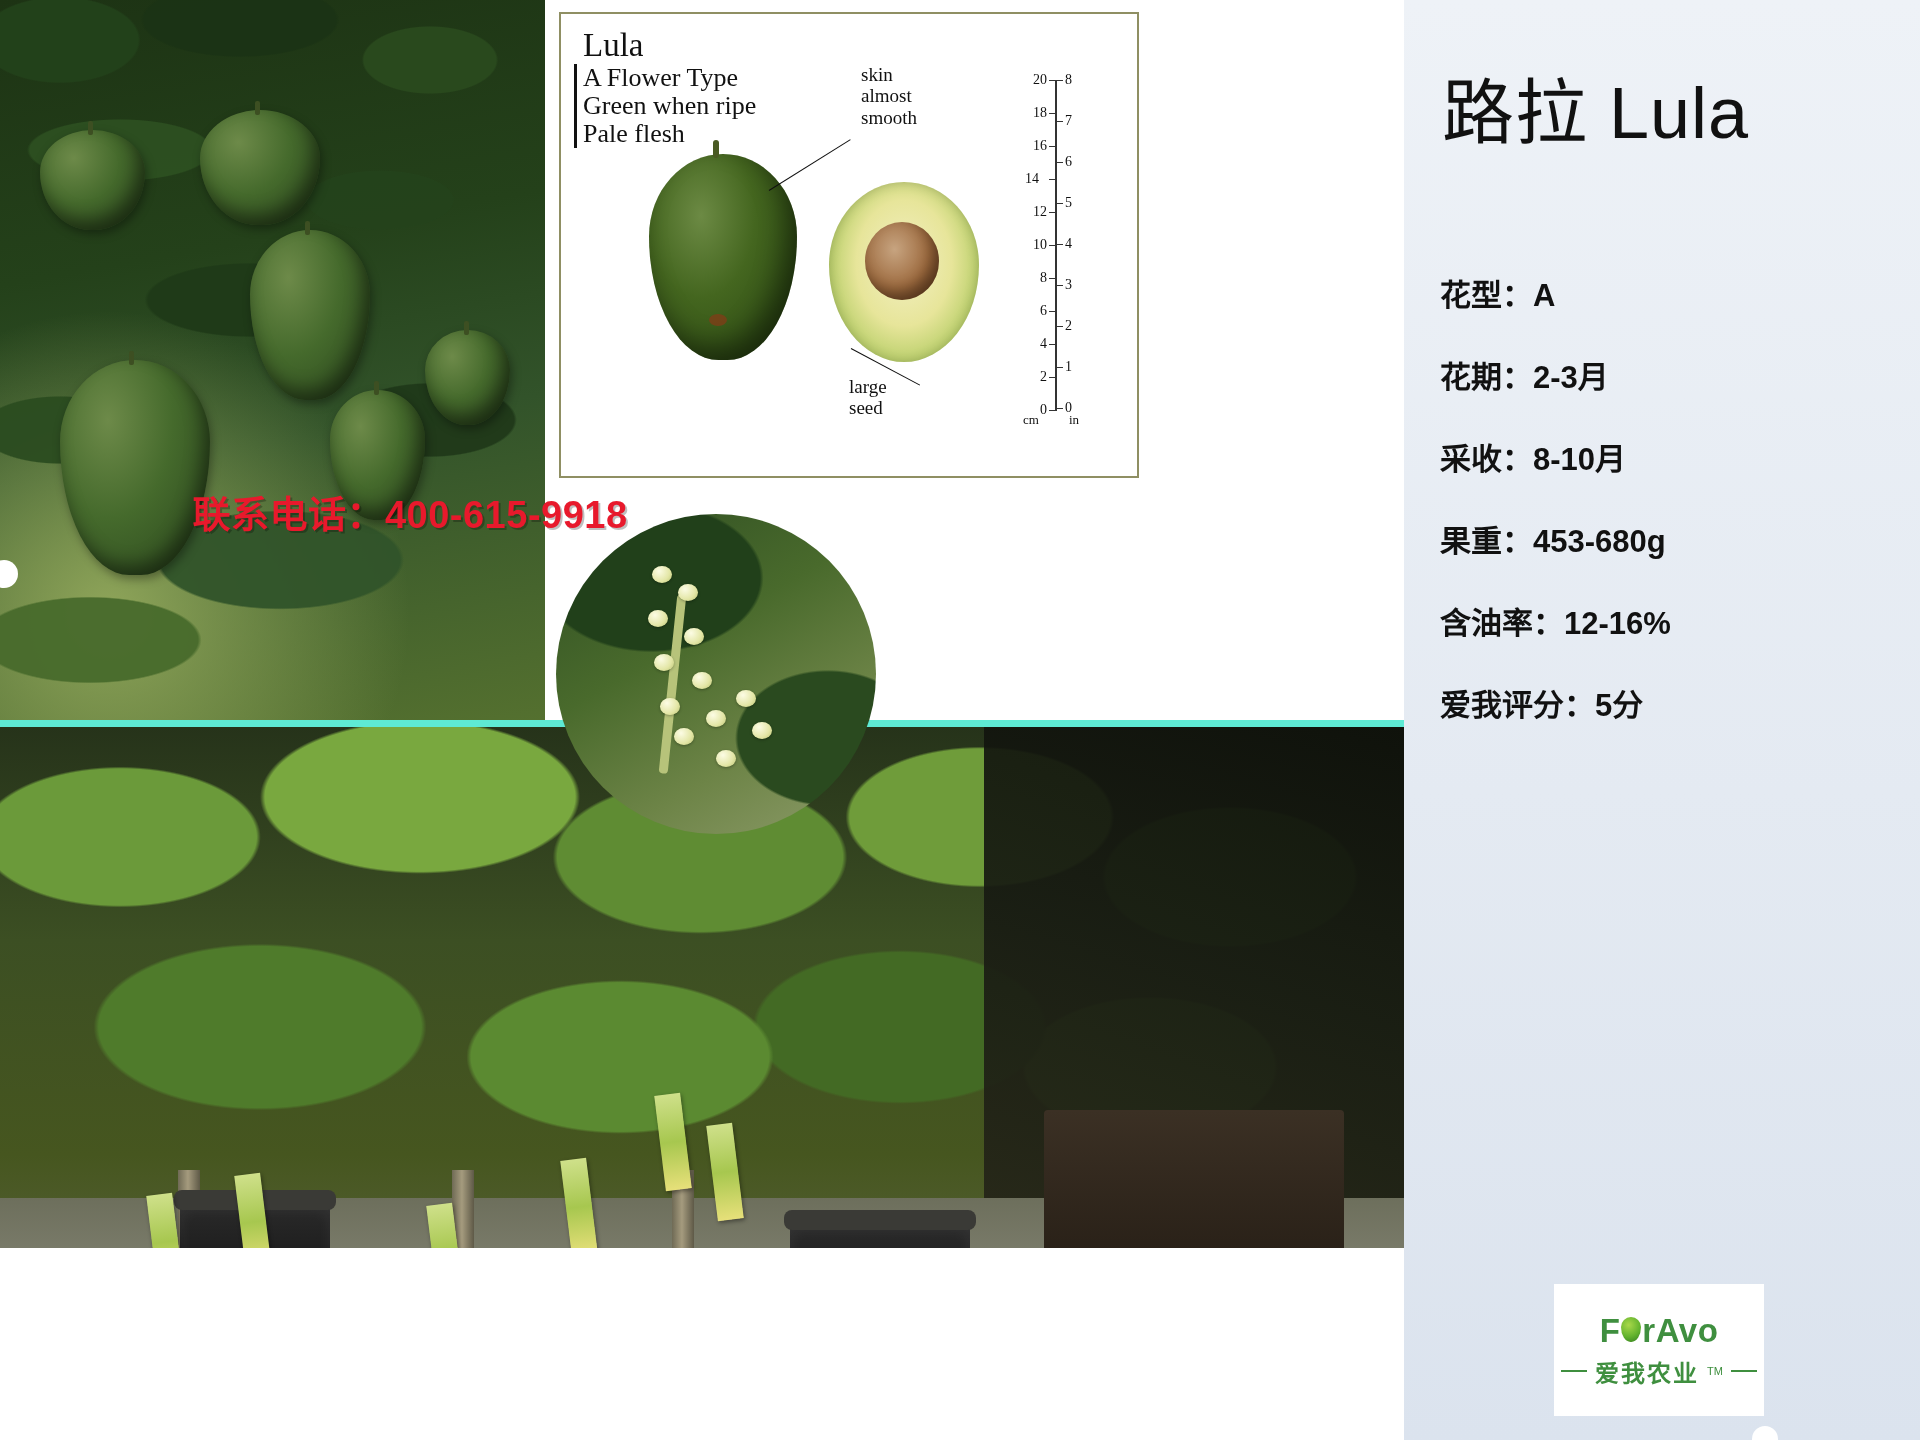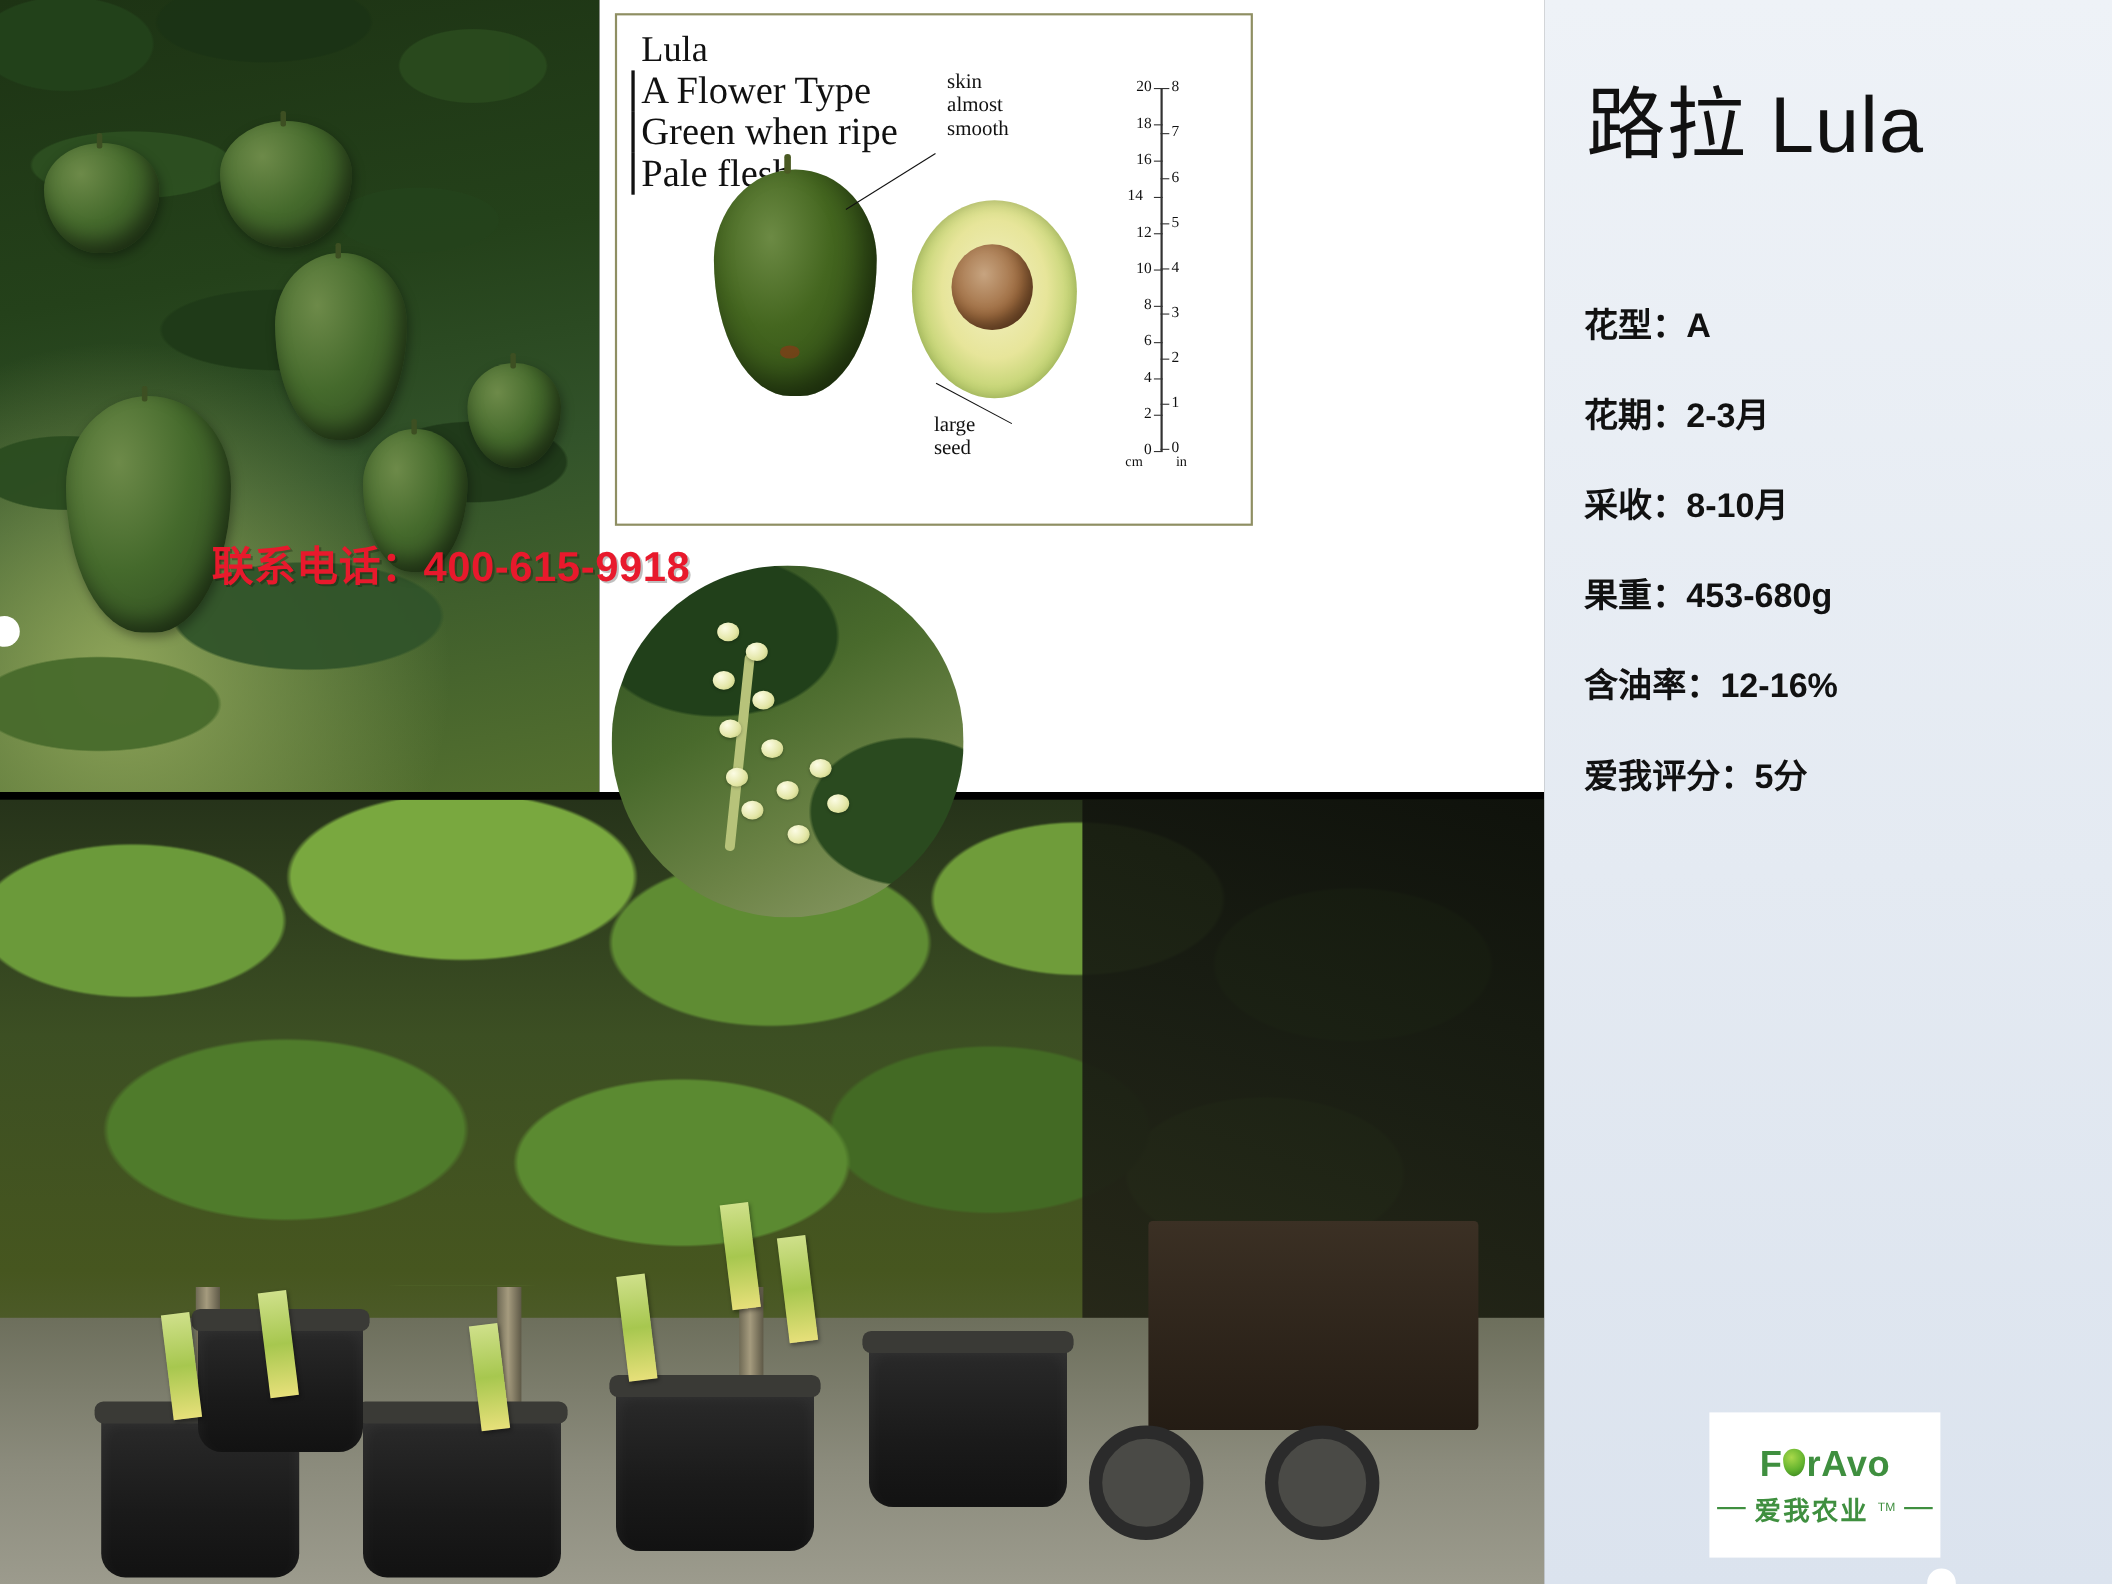--- a/index.html
+++ b/index.html
@@ -19,22 +19,22 @@
     position: absolute;
     inset: 0;
     display: flex;
     background: #ffffff;
   }
 
   
   .left-pane {
     position: relative;
     width: 1404px;
-    height: 1440px;
-    background: #000000;
+    height: 1248px;
+    background: #5eead4;
     overflow: hidden;
   }
 
   
   .orchard-photo {
     position: absolute;
     left: 0;
     top: 0;
     width: 545px;
     height: 720px;
@@ -100,21 +100,21 @@
   .illus-title {
     position: absolute;
     left: 22px;
     top: 14px;
     font-family: "Liberation Serif", "DejaVu Serif", serif;
     font-size: 33px;
     line-height: 1.08;
     color: #111111;
   }
   .illus-title .sub {
-    font-size: 35px;
+    font-size: 26px;
     display: block;
   }
   .illus-title .barline {
     display: block;
     border-left: 3px solid #111;
     padding-left: 6px;
     margin-left: -9px;
   }
 
   .fruit-whole {

